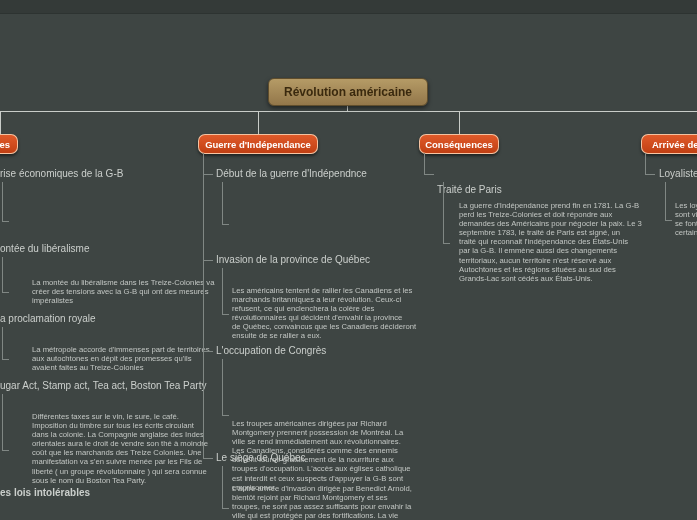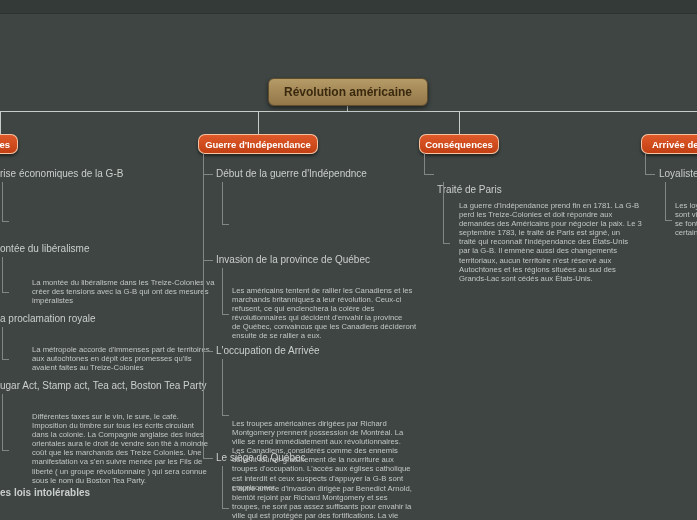--- a/index.html
+++ b/index.html
@@ -108,21 +108,21 @@
   <div class="subline" style="left:222px;top:268px;width:1px;height:46px;"></div>
   <div class="subline" style="left:222px;top:314px;width:7px;height:1px;"></div>
   <div class="topic-note" style="left:232px;top:286px;">Les américains tentent de rallier les Canadiens et les
 marchands britanniques a leur révolution. Ceux-ci
 refusent, ce qui enclenchera la colère des
 révolutionnaires qui décident d'envahir la province
 de Québec, convaincus que les Canadiens décideront
 ensuite de se rallier a eux.</div>
 
   <div class="subline" style="left:203px;top:351px;width:10px;height:1px;"></div>
-  <div class="topic-label" style="left:216px;top:346px;">L'occupation de Arrivée</div>
+  <div class="topic-label" style="left:216px;top:346px;">L'occupation de Congrès</div>
   <div class="subline" style="left:222px;top:359px;width:1px;height:56px;"></div>
   <div class="subline" style="left:222px;top:415px;width:7px;height:1px;"></div>
   <div class="topic-note" style="left:232px;top:377px;margin-top:42px;">Les troupes américaines dirigées par Richard
 Montgomery prennent possession de Montréal. La
 ville se rend immédiatement aux révolutionnaires.
 Les Canadiens, considérés comme des ennemis
 doivent fournir gratuitement de la nourriture aux
 troupes d'occupation. L'accès aux églises catholique
 est interdit et ceux suspects d'appuyer la G-B sont
 emprisonner.</div>

